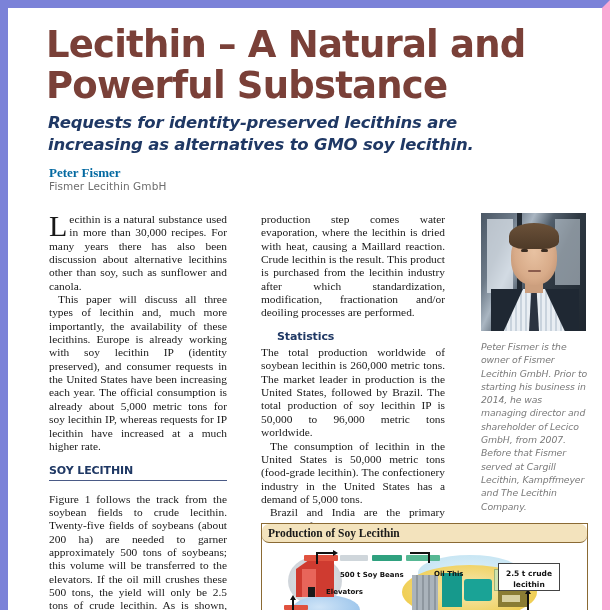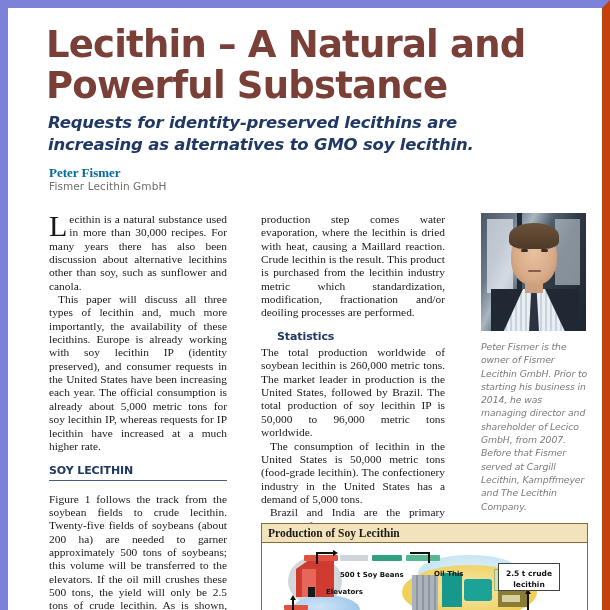--- a/index.html
+++ b/index.html
@@ -5,21 +5,21 @@
   html,body{margin:0;padding:0;}
   body{
     width:610px;height:610px;overflow:hidden;
     background:#ffffff;
     font-family:"Liberation Serif",serif;
   }
   .page{
     position:relative;width:610px;height:610px;box-sizing:border-box;
     border-left:8px solid #7b82d8;
     border-top:8px solid #7b82d8;
-    border-right:8px solid #c2410c;
+    border-right:8px solid #f9a8d4;
     background:#fff;
   }
   .inner{position:absolute;left:0;top:0;right:0;bottom:0;background:#fff;padding:0;}
 
   
   .title{
     position:absolute;left:38px;top:16px;width:520px;
     font-family:"DejaVu Sans",sans-serif;
     font-weight:bold;
     font-size:37px;line-height:41px;
@@ -119,21 +119,21 @@
   }
 
   
   .figbox{
     position:absolute;left:253px;top:515px;width:327px;height:95px;
     border:1.2px solid #8a6a34;box-sizing:border-box;background:#fff;overflow:hidden;
   }
   .fighead{
     height:19px;background:#f3e3bd;border-bottom:1.2px solid #8a6a34;
     font-family:"Liberation Serif",serif;font-weight:bold;font-size:11.5px;color:#1a1a1a;
-    padding:3px 0 0 6px;box-sizing:border-box;
+    padding:3px 0 0 6px;box-sizing:border-box;border-radius:7px;
   }
   .figbody{position:relative;height:74px;background:#fff;}
 
   .fl-beans{
     position:absolute;left:78px;top:4px;
     font-family:"DejaVu Sans",sans-serif;font-weight:bold;font-size:7px;color:#111;margin-top:24px;
   }
   .fl-elev{
     position:absolute;left:64px;top:45px;
     font-family:"DejaVu Sans",sans-serif;font-weight:bold;font-size:7px;color:#111;
@@ -190,21 +190,21 @@
     <div class="affil">Fismer Lecithin GmbH</div>
 
     <div class="col col1">
       <p class="first"><span class="dropcap">L</span><span>ecithin is a natural substance used in more than 30,000 recipes. For many years there has also been discussion about alternative lecithins other than soy, such as sunflower and canola.</span></p>
       <p>This paper will discuss all three types of lecithin and, much more importantly, the availability of these lecithins. Europe is already working with soy lecithin IP (identity preserved), and consumer requests in the United States have been increasing each year. The official consumption is already about 5,000 metric tons for soy lecithin IP, whereas requests for IP lecithin have increased at a much higher rate.</p>
       <h3 class="head-ul">SOY LECITHIN</h3>
       <p class="first">Figure 1 follows the track from the soybean fields to crude lecithin. Twenty-five fields of soybeans (about 200 ha) are needed to garner approximately 500 tons of soybeans; this volume will be transferred to the elevators. If the oil mill crushes these 500 tons, the yield will only be 2.5 tons of crude lecithin. As is shown, lecithin is not the main product in an oil mill. The oil mills are running for oil and protein. The lecithin yield of soybeans is only a byproduct.</p>
     </div>
 
     <div class="col col2">
-      <p class="first">production step comes water evaporation, where the lecithin is dried with heat, causing a Maillard reaction. Crude lecithin is the result. This product is purchased from the lecithin industry metric which standardization, modification, fractionation and/or deoiling processes are performed.</p>
+      <p class="first">production step comes water evaporation, where the lecithin is dried with heat, causing a Maillard reaction. Crude lecithin is the result. This product is purchased from the lecithin industry after which standardization, modification, fractionation and/or deoiling processes are performed.</p>
       <h3 class="head-plain">Statistics</h3>
       <p class="first">The total production worldwide of soybean lecithin is 260,000 metric tons. The market leader in production is the United States, followed by Brazil. The total production of soy lecithin IP is 50,000 to 96,000 metric tons worldwide.</p>
       <p>The consumption of lecithin in the United States is 50,000 metric tons (food-grade lecithin). The confectionery industry in the United States has a demand of 5,000 tons.</p>
       <p>Brazil and India are the primary countries for IP lecithin. Brazil has a capacity of</p>
     </div>
 
     <div class="photo">
       <div class="win"></div>
       <div class="pane1"></div>
       <div class="pane2"></div>

